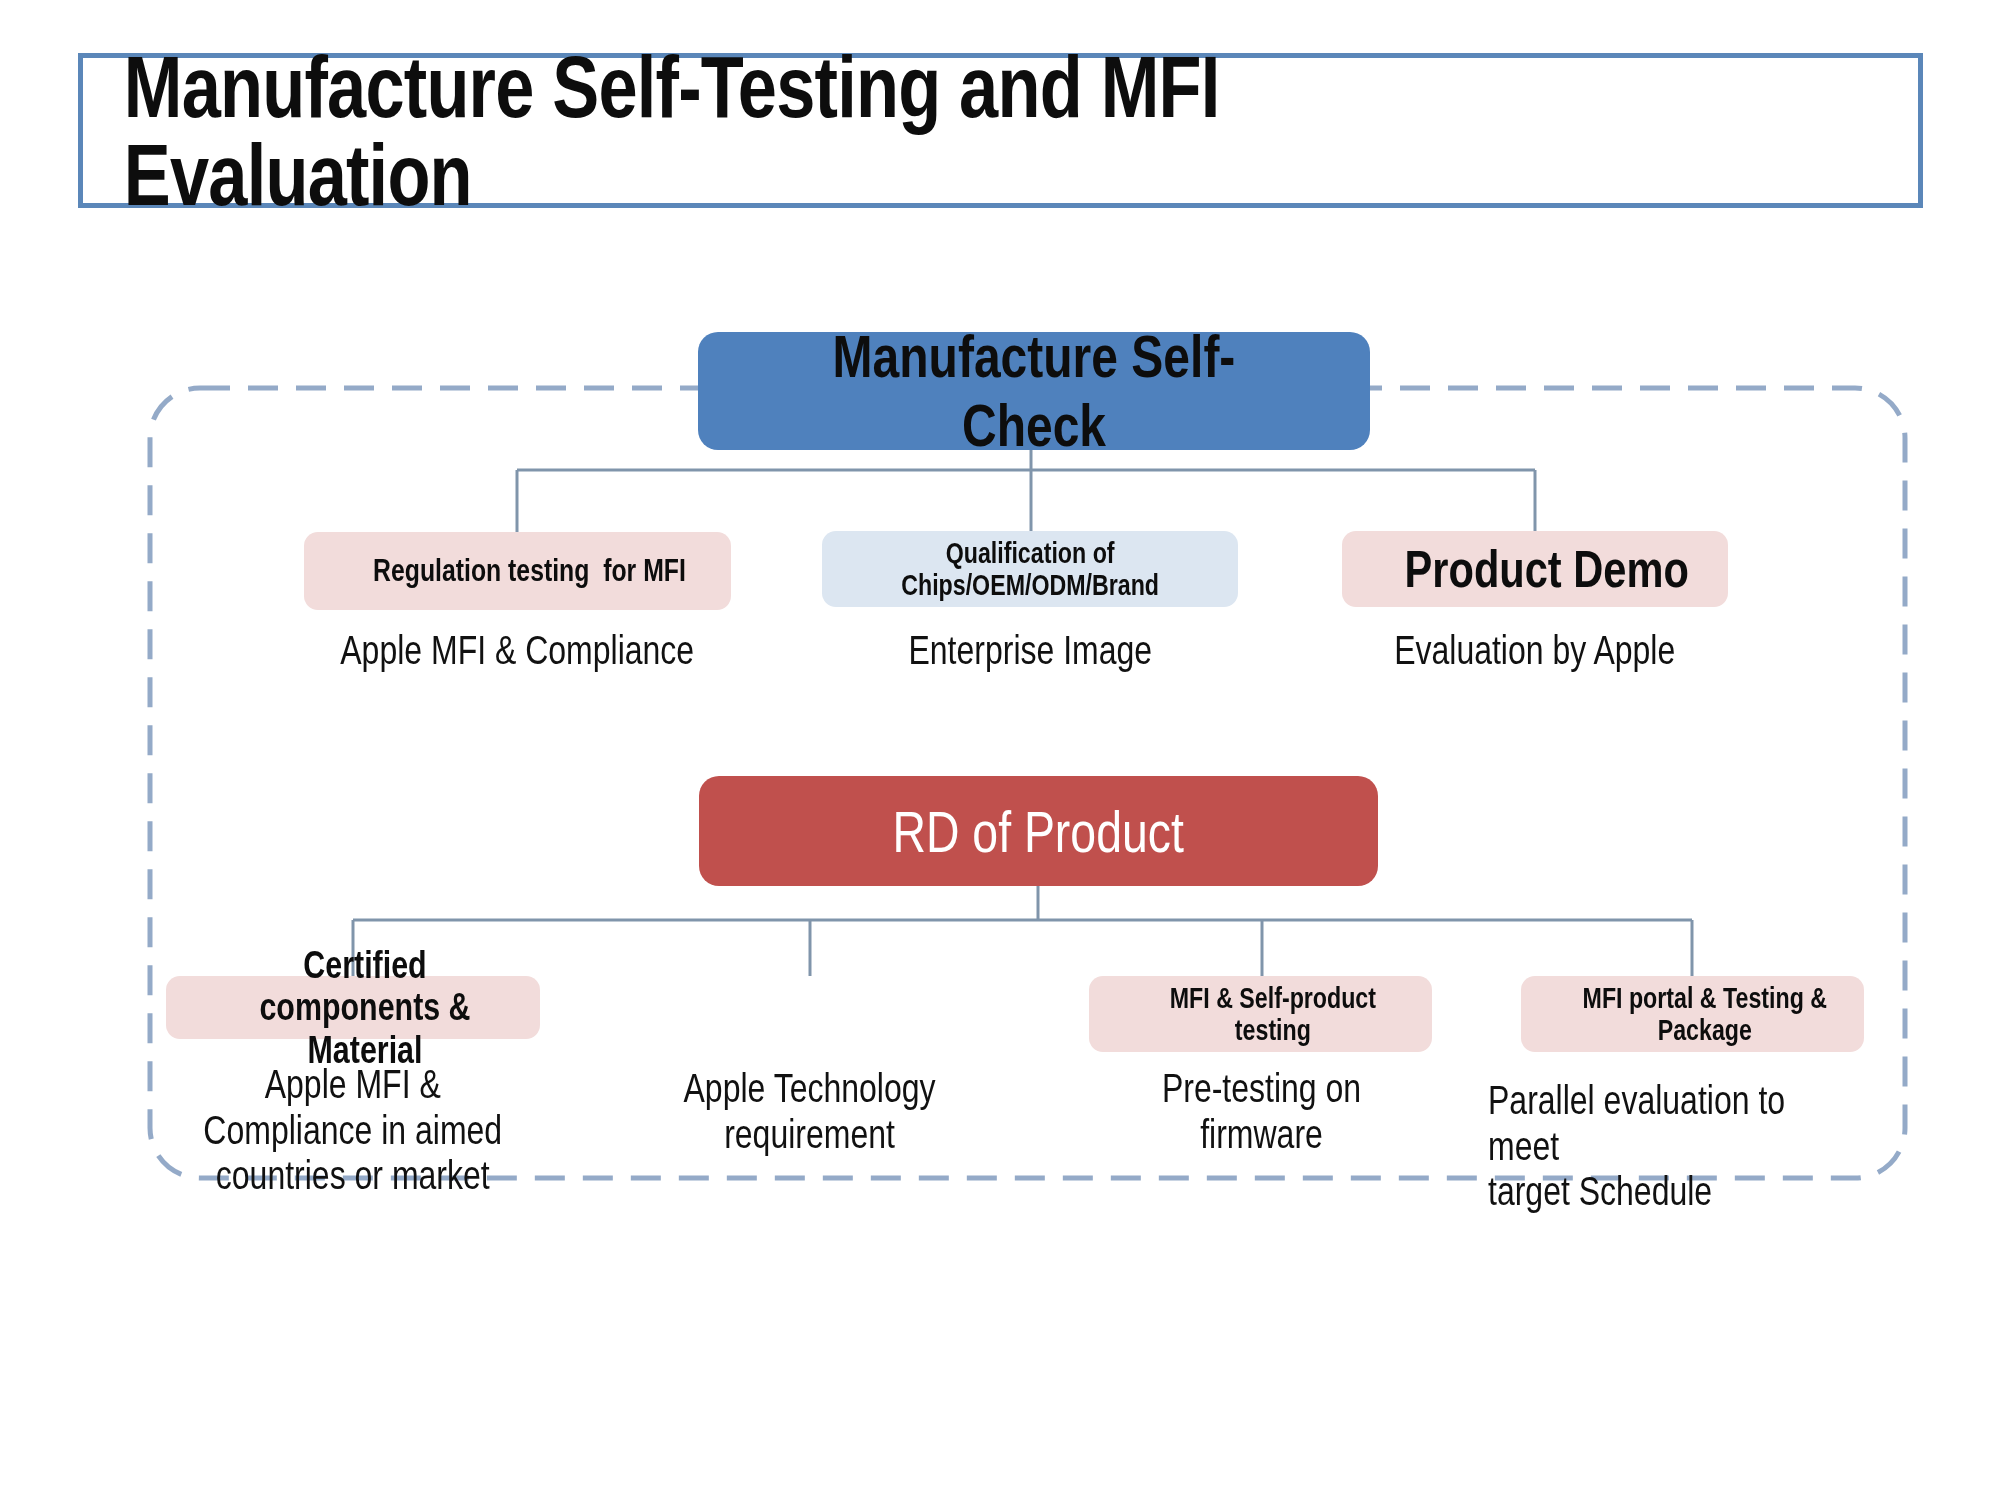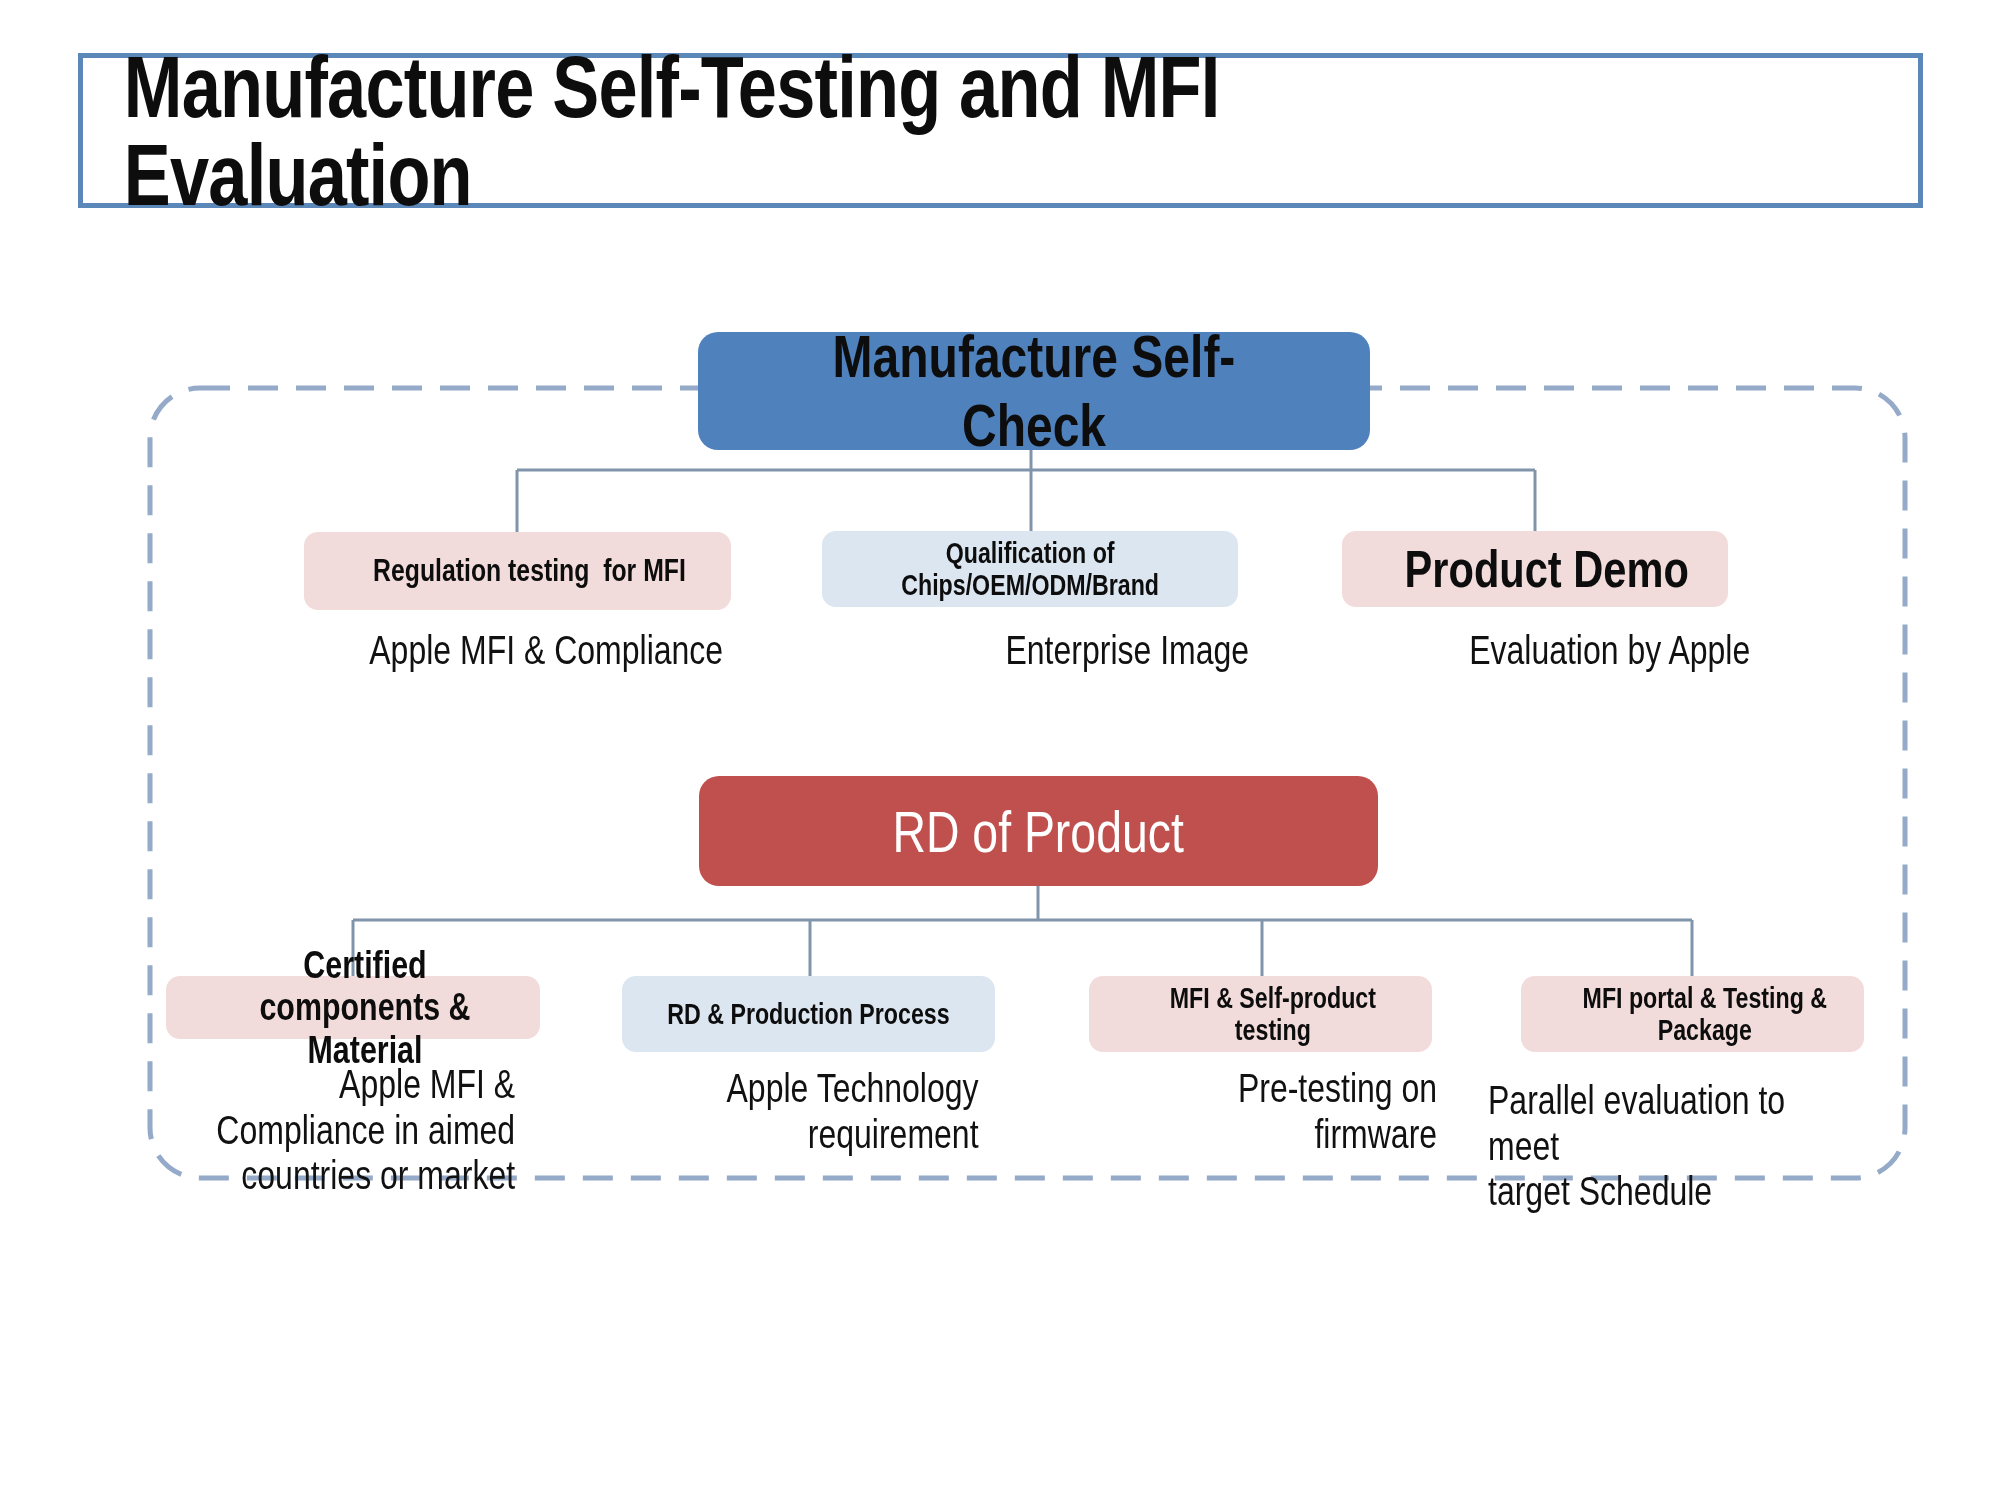--- a/index.html
+++ b/index.html
@@ -58,21 +58,21 @@
   .n-demo  { left: 1342px; top: 531px; width: 386px; height: 76px; font-size: 52px; font-weight: bold; }
 
   .n-cert   { left: 166px;  top: 976px; width: 374px; height: 63px; font-size: 38px; font-weight: bold; line-height: 1.12; }
   .n-rdproc { left: 622px;  top: 976px; width: 373px; height: 76px; font-size: 29px; font-weight: bold; }
   .n-mfiself{ left: 1089px; top: 976px; width: 343px; height: 76px; font-size: 29px; font-weight: bold; line-height: 1.12; }
   .n-portal { left: 1521px; top: 976px; width: 343px; height: 76px; font-size: 29px; font-weight: bold; line-height: 1.12; }
 
   
   .desc {
     position: absolute; z-index: 2;
-    font-size: 40px; line-height: 1.14; text-align: right; color: #111111;
+    font-size: 40px; line-height: 1.14; text-align: center; color: #111111;
   }
   .d1 { left: 267px;  top: 628px;  width: 500px; }
   .d2 { left: 780px;  top: 628px;  width: 500px; }
   .d3 { left: 1285px; top: 628px;  width: 500px; }
   .d4 { left: 153px;  top: 1062px; width: 400px; }
   .d5 { left: 610px;  top: 1066px; width: 400px; }
   .d6 { left: 1062px; top: 1066px; width: 400px; }
   .d7 { left: 1488px; top: 1078px; width: 440px; text-align: left; }
 </style>
 </head>
@@ -126,23 +126,20 @@
   </div>
 
   <div class="node node-red n-rd">
     <span class="cx">RD of Product</span>
   </div>
 
   <div class="node node-pink n-cert">
     <span class="cx">Certified components &amp;
 Material</span>
   </div>
-  <div class="node node-lblue n-rdproc">
-    <span class="cx">RD &amp; Production Process</span>
-  </div>
   <div class="node node-pink n-mfiself">
     <span class="cx">MFI &amp; Self-product
 testing</span>
   </div>
   <div class="node node-pink n-portal">
     <span class="cx">MFI portal &amp; Testing &amp;
 Package</span>
   </div>
 
   <div class="desc d4">

